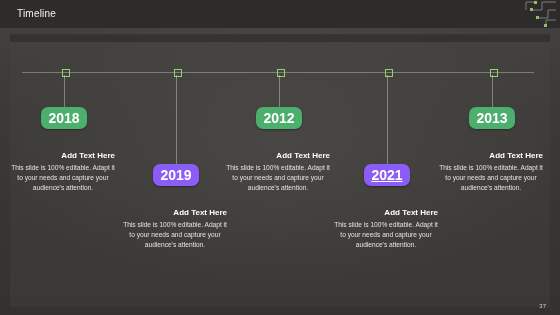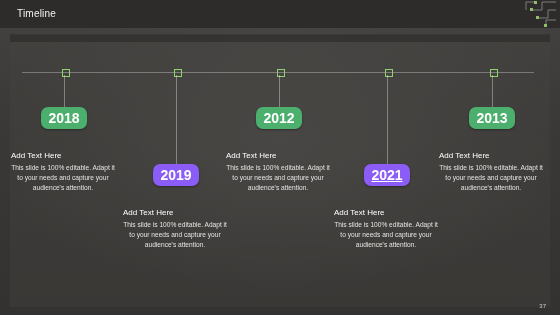--- a/index.html
+++ b/index.html
@@ -104,23 +104,23 @@
     font-weight: bold;
     color: #ffffff;
     box-shadow: 0 1px 2px rgba(0,0,0,0.35);
     text-align: center;
   }
   .chip.green { background: #4caf6d; }
   .chip.lime  { background: #8b5cf6; color: #ffffff; }
   .headline {
     position: absolute;
     width: 104px;
-    text-align: left;
+    text-align: right;
     font-size: 8px;
-    font-weight: normal;
+    font-weight: bold;
     color: #ffffff;
   }
   .body {
     position: absolute;
     width: 104px;
     text-align: center;
     font-size: 6.6px;
     line-height: 1.55;
     color: #e3e3e3;
   }

